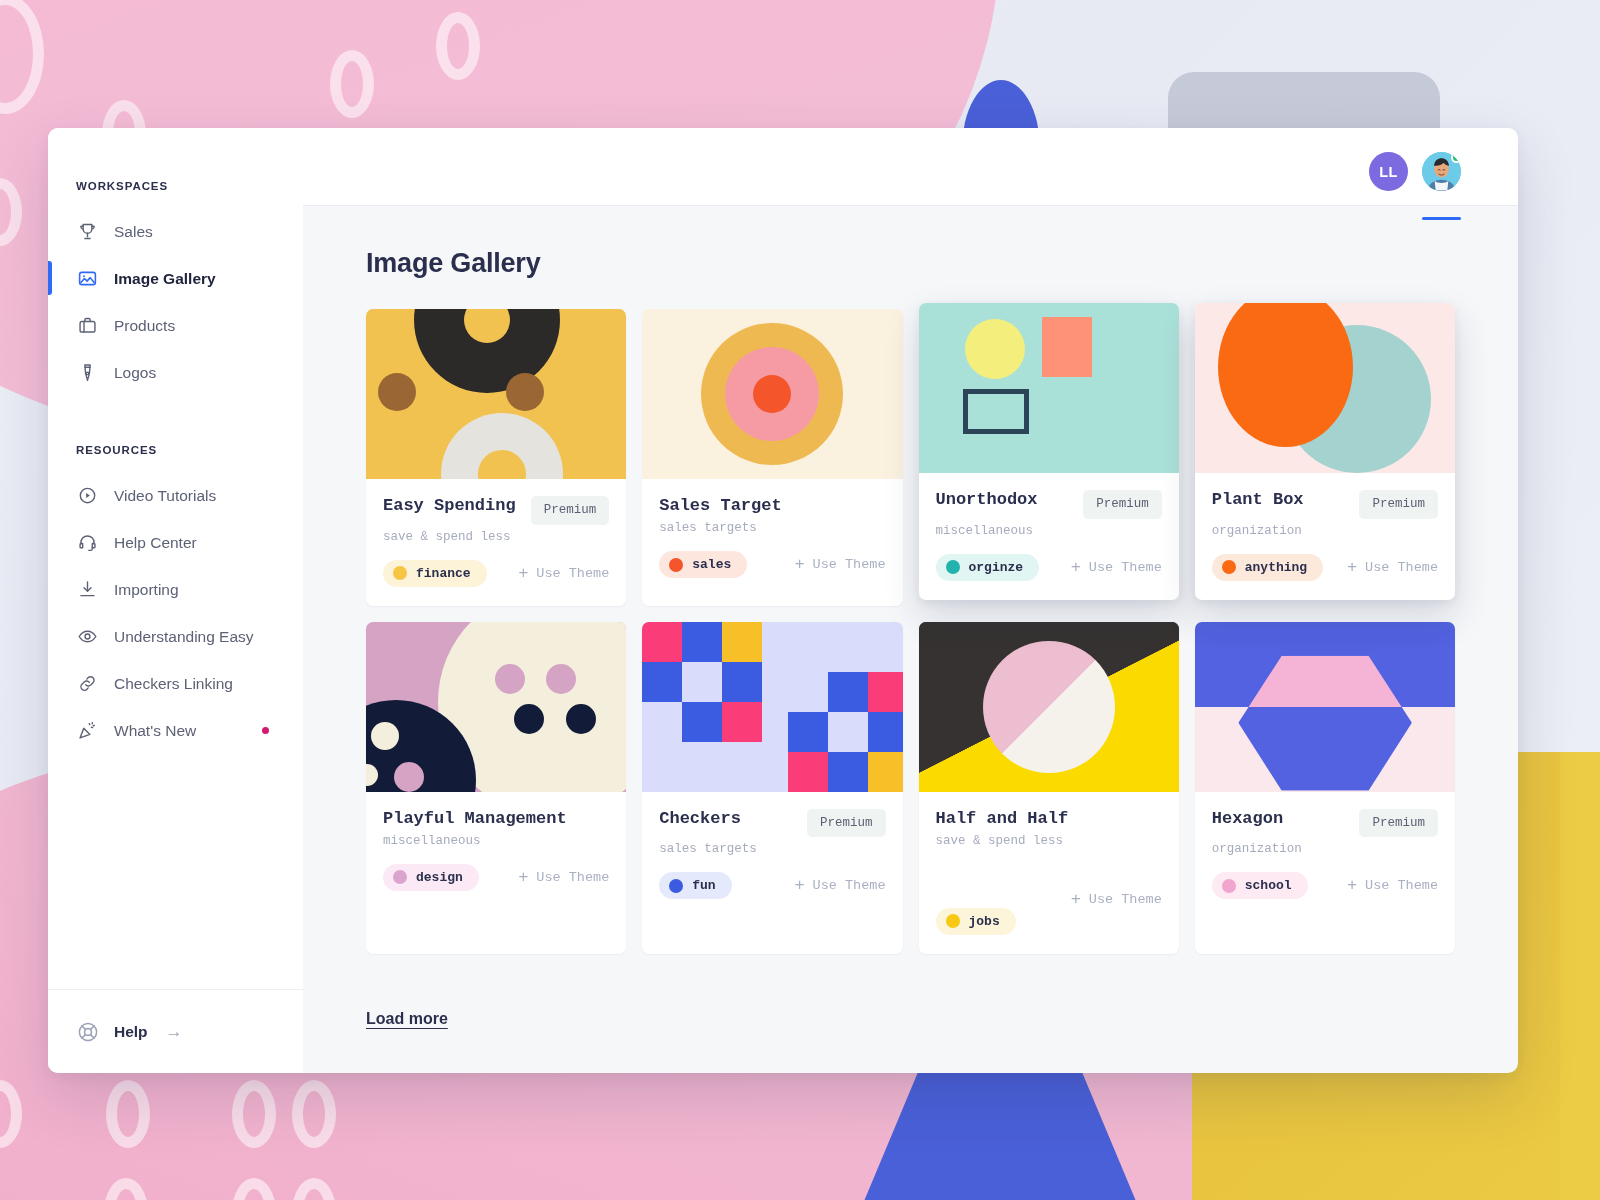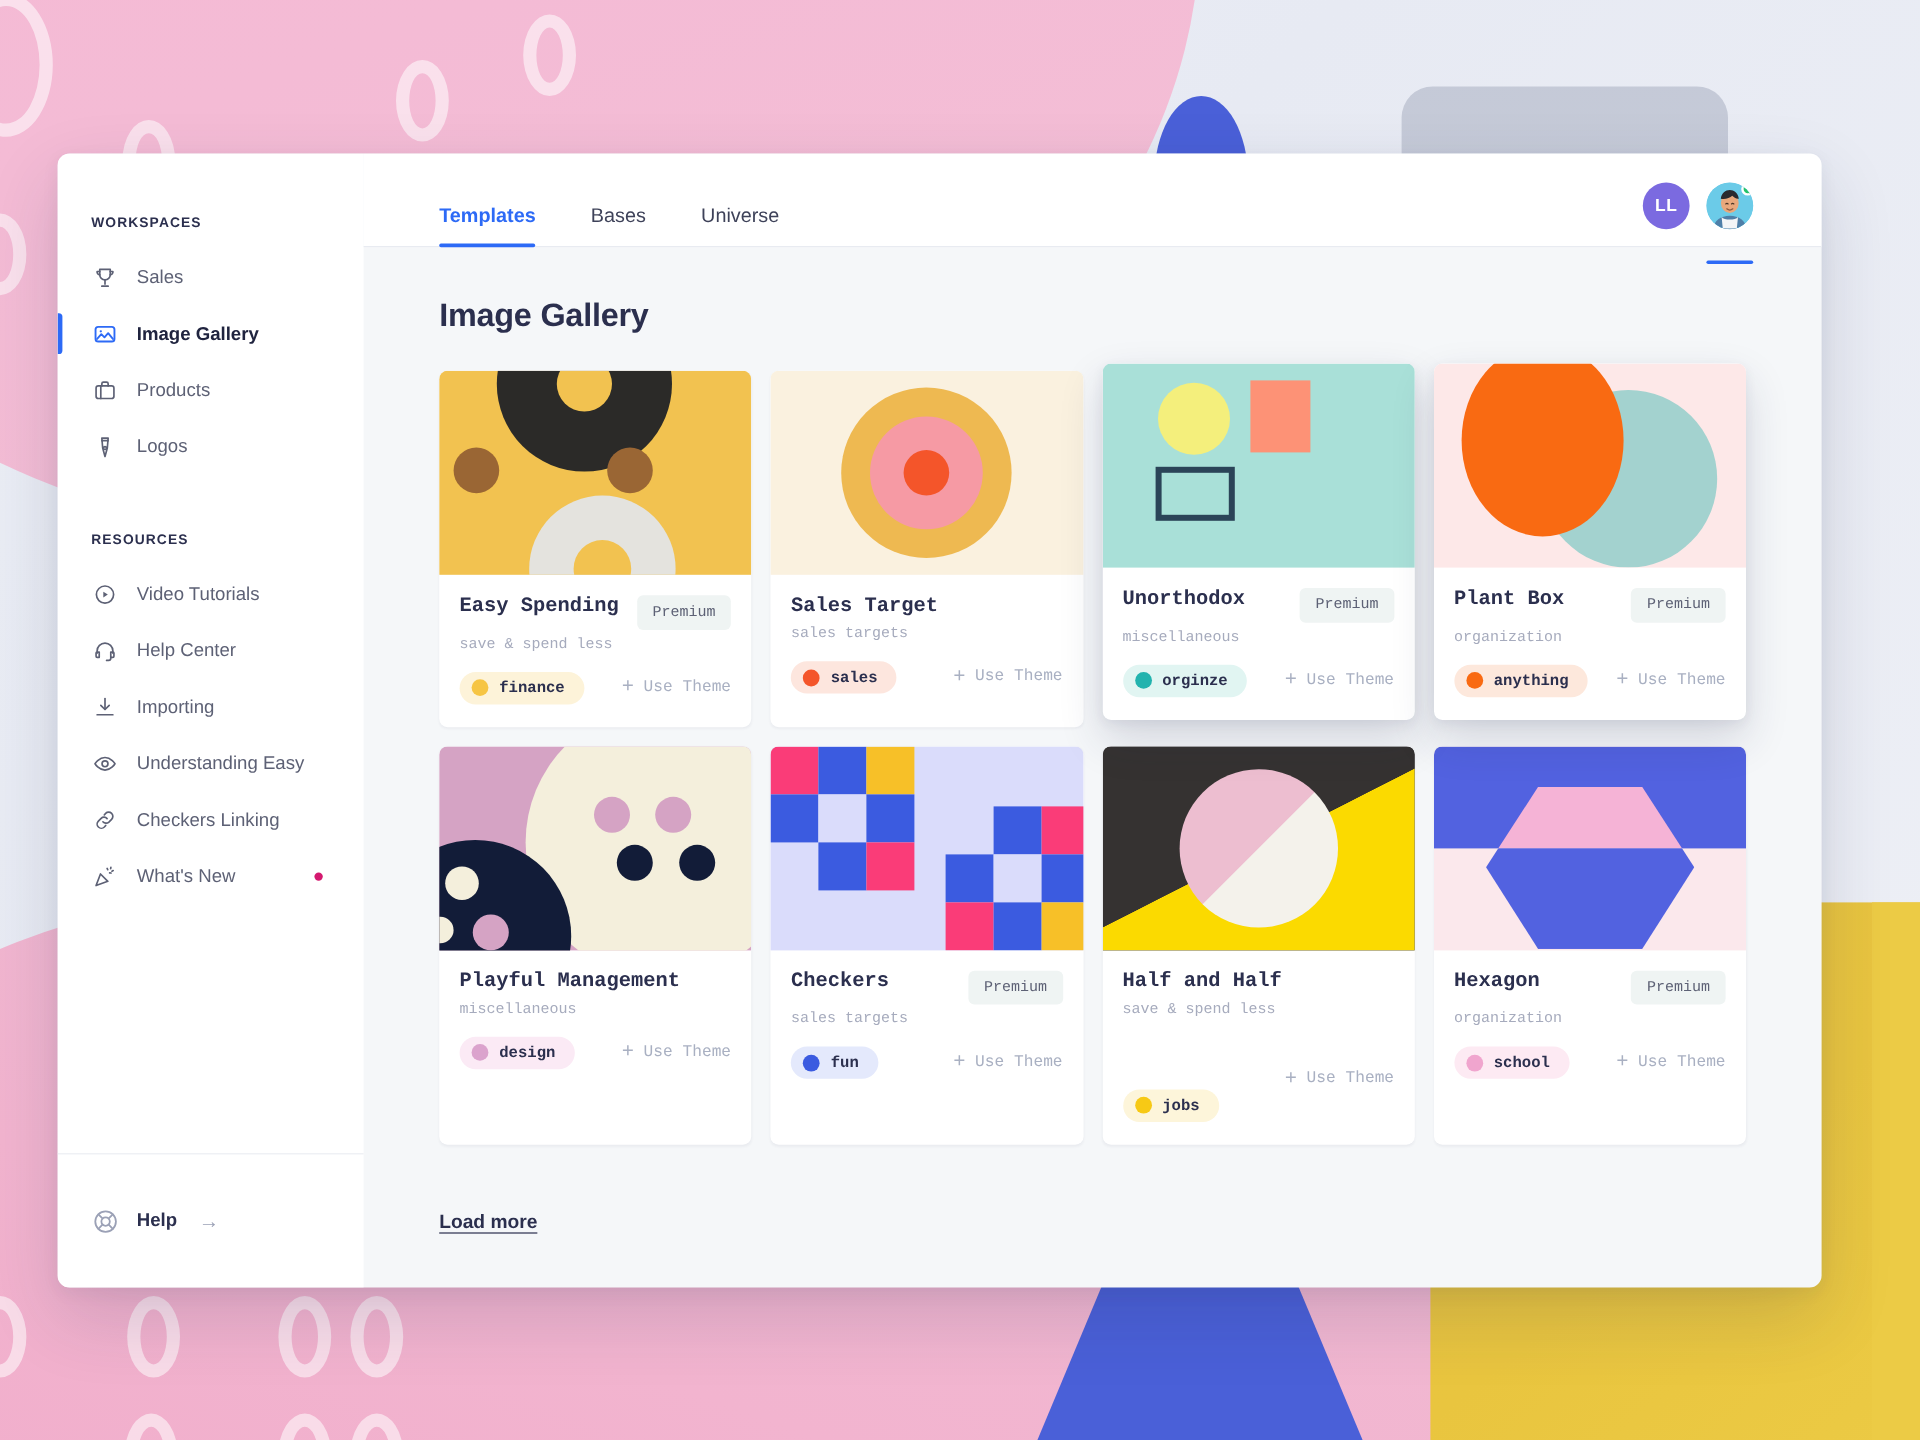--- a/index.html
+++ b/index.html
@@ -109,21 +109,21 @@
     content: ""; position: absolute; left: 0; top: 6px;
     width: 4px; height: 34px; background: #2d6af6; border-radius: 0 3px 3px 0;
   }
   .nav-item.active .ico svg { color: #2d6af6; }
   .nav-dot {
     width: 7px; height: 7px; border-radius: 50%;
     background: #d4196f; margin-left: auto; margin-right: 34px;
   }
   .side-foot {
     border-top: 1px solid #eceef3;
-    height: 112px; display: flex; align-items: center; padding-left: 28px;
+    height: 84px; display: flex; align-items: center; padding-left: 28px;
   }
   .help-btn { display: flex; align-items: center; gap: 14px; cursor: pointer; }
   .help-btn .ico { width: 24px; height: 24px; }
   .help-btn .ico svg { width: 24px; height: 24px; color: #9ba1b6; display:block; }
   .help-label { font-size: 15.5px; font-weight: bold; color: #2b2f4e; }
   .help-arrow { font-size: 17px; color: #9ba1b6; margin-left: 4px; }
 
   
   #main { flex: 1 1 auto; display: flex; flex-direction: column; min-width: 0; }
   #topbar {
@@ -391,25 +391,20 @@
         </span>
         <span class="help-label">Help</span>
         <span class="help-arrow">→</span>
       </div>
     </div>
   </aside>
 
   <section id="main">
 
     <header id="topbar">
-      <nav class="tabs">
-        <div class="tab active">Templates</div>
-        <div class="tab">Bases</div>
-        <div class="tab">Universe</div>
-      </nav>
       <div class="avatars">
         <div class="avatar initials">
           <span>LL</span>
         </div>
         <div class="avatar photo">
           <svg class="face" viewBox="0 0 40 40">
             <circle cx="20" cy="20" r="20" fill="#6bcbe8"></circle>
             <path d="M6 40c0-7.2 6.3-11.5 14-11.5S34 32.8 34 40z" fill="#4f7fa8"></path>
             <path d="M13 29.5c2 3 12 3 14 0l-1 10H14z" fill="#f3f5f7"></path>
             <ellipse cx="20" cy="17.5" rx="7.6" ry="8.6" fill="#e8a87c"></ellipse>

